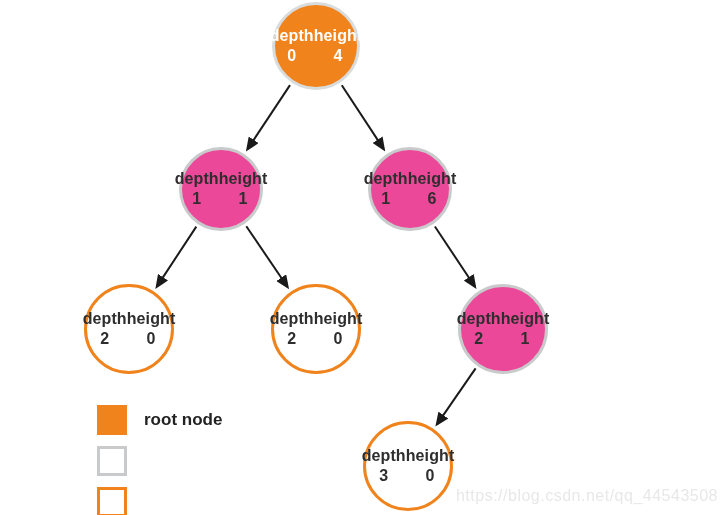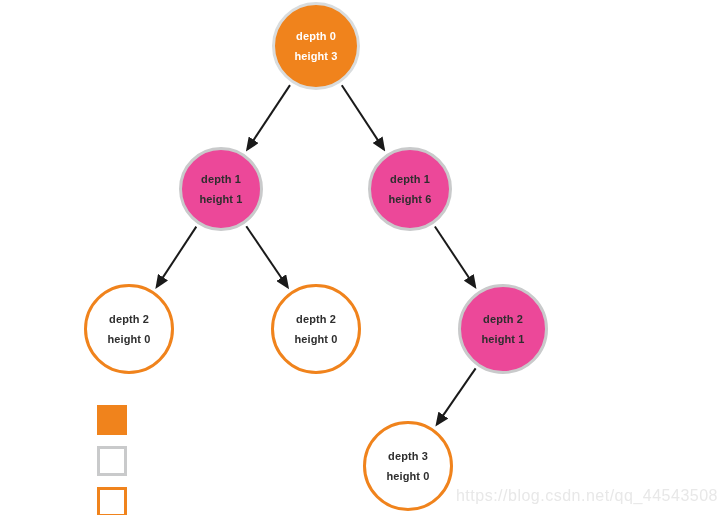--- a/index.html
+++ b/index.html
@@ -27,24 +27,24 @@
     position: absolute;
     left: 0; top: 0;
     width: 724px;
     height: 515px;
     pointer-events: none;
   }
   .node {
     position: absolute;
     border-radius: 50%;
     display: flex;
-    flex-direction: column;
+    flex-direction: row;
     align-items: center;
     justify-content: center;
-    font-size: 11px;
+    font-size: 16px;
     font-weight: bold;
     line-height: 20px;
     letter-spacing: 0.1px;
     text-align: center;
   }
   .node-root {
     background: var(--orange);
     border: 3px solid #D9DCDD;
     color: var(--root_text);
   }
@@ -111,21 +111,21 @@
         <line x1="196.3" y1="226.6" x2="157.0" y2="286.4" stroke="#1A1A1A" stroke-width="2" marker-end="url(#arrowhead)"></line>
         <line x1="246.3" y1="226.2" x2="287.4" y2="286.8" stroke="#1A1A1A" stroke-width="2" marker-end="url(#arrowhead)"></line>
         <line x1="434.9" y1="226.5" x2="474.8" y2="286.5" stroke="#1A1A1A" stroke-width="2" marker-end="url(#arrowhead)"></line>
         <line x1="475.6" y1="368.4" x2="437.1" y2="424.1" stroke="#1A1A1A" stroke-width="2" marker-end="url(#arrowhead)"></line>
       </g>
   </svg>
 
   <div>
       <div class="node node-root" style="left: 272px; top: 2px; width: 88px; height: 88px;">
         <span>depth 0</span>
-        <span>height 3</span>
+        <span>height 4</span>
       </div>
       <div class="node node-inner" style="left: 179px; top: 147px; width: 84px; height: 84px;">
         <span>depth 1</span>
         <span>height 1</span>
       </div>
       <div class="node node-inner" style="left: 368px; top: 147px; width: 84px; height: 84px;">
         <span>depth 1</span>
         <span>height 6</span>
       </div>
       <div class="node node-leaf" style="left: 84px; top: 284px; width: 90px; height: 90px;">
@@ -142,20 +142,21 @@
       </div>
       <div class="node node-leaf" style="left: 363px; top: 421px; width: 90px; height: 90px;">
         <span>depth 3</span>
         <span>height 0</span>
       </div>
     </div>
 
   <div class="legend">
     <div class="legend-row">
       <span class="legend-swatch swatch-root"></span>
+      <span class="legend-label">root node</span>
     </div>
     <div class="legend-row">
       <span class="legend-swatch swatch-inner"></span>
     </div>
     <div class="legend-row">
       <span class="legend-swatch swatch-leaf"></span>
     </div>
   </div>
 
   <div class="watermark">https://blog.csdn.net/qq_44543508</div>

